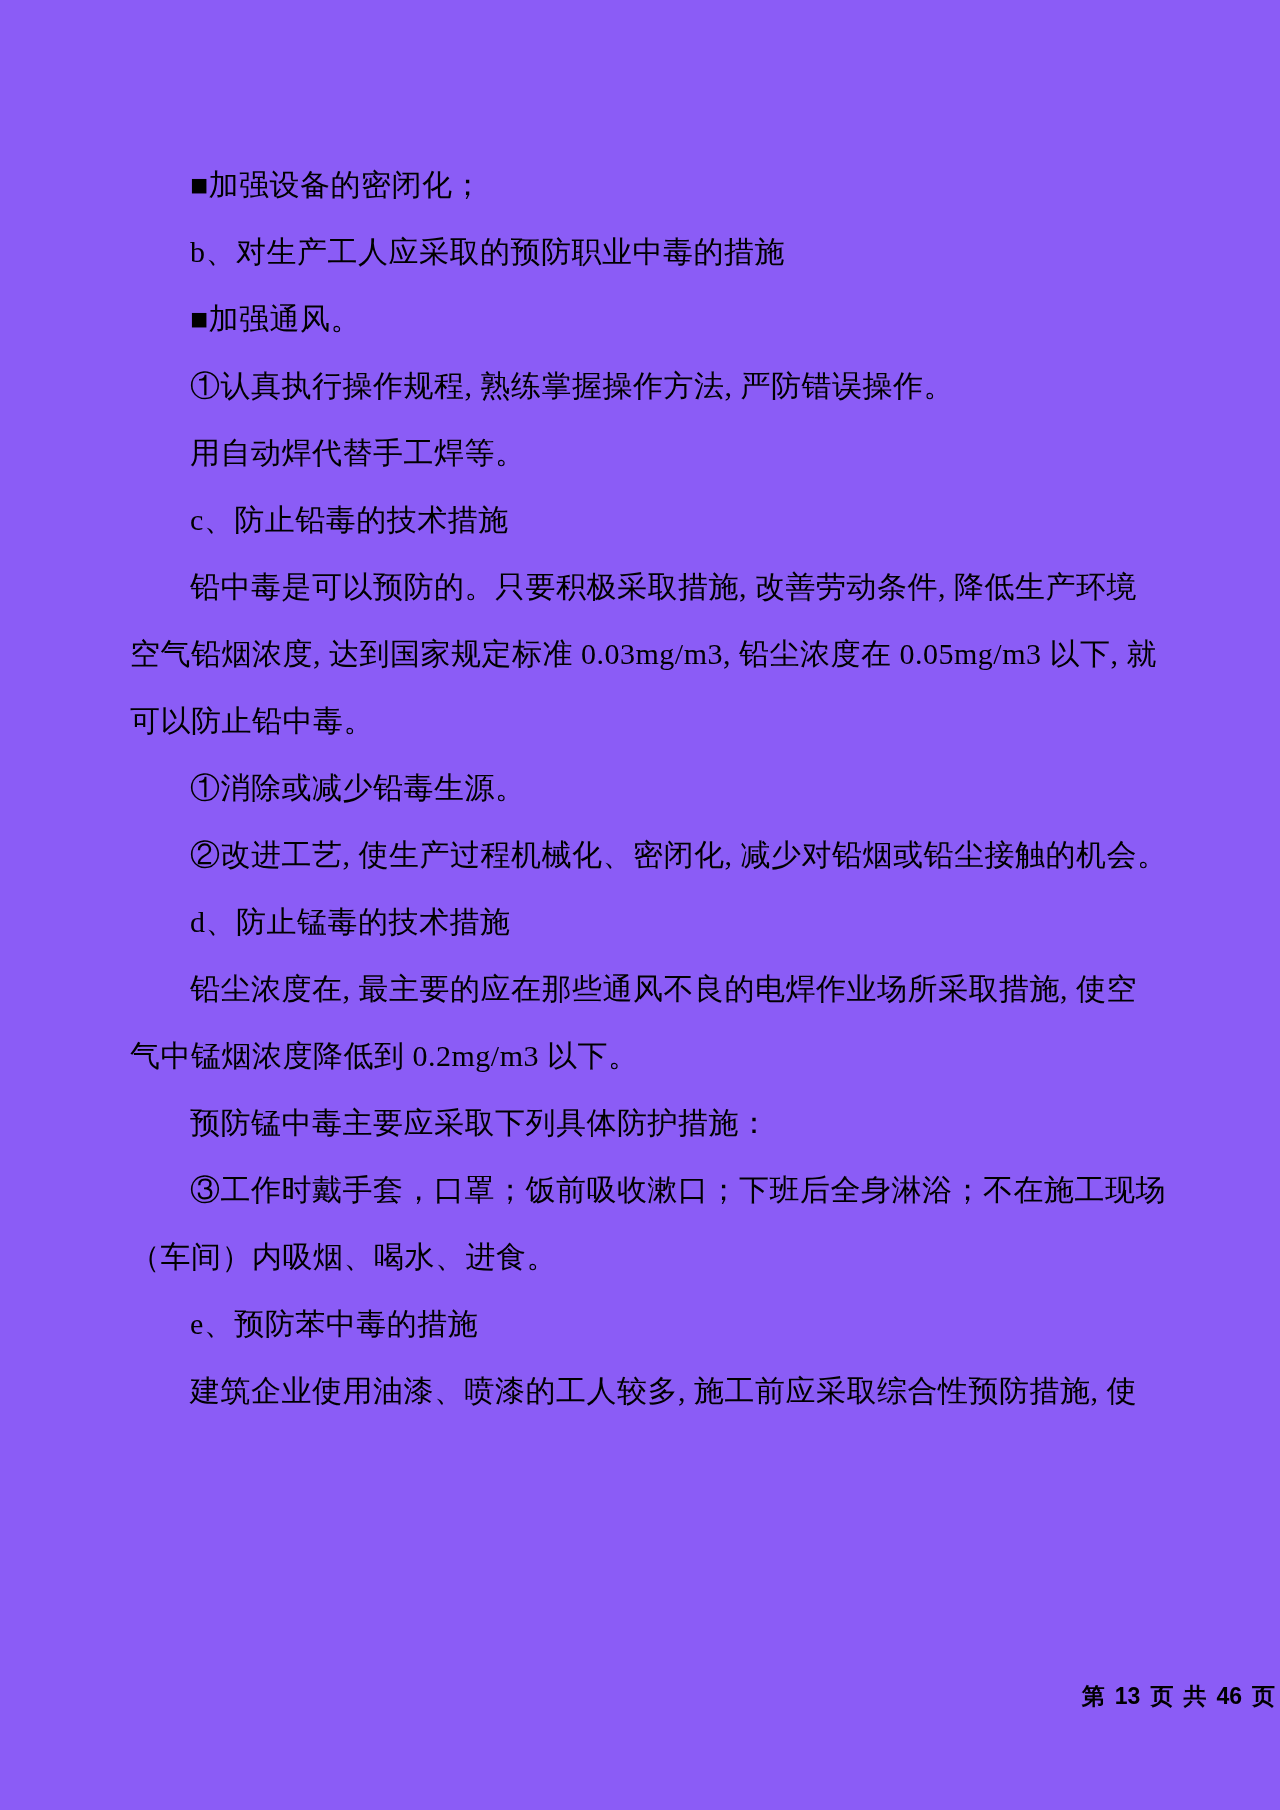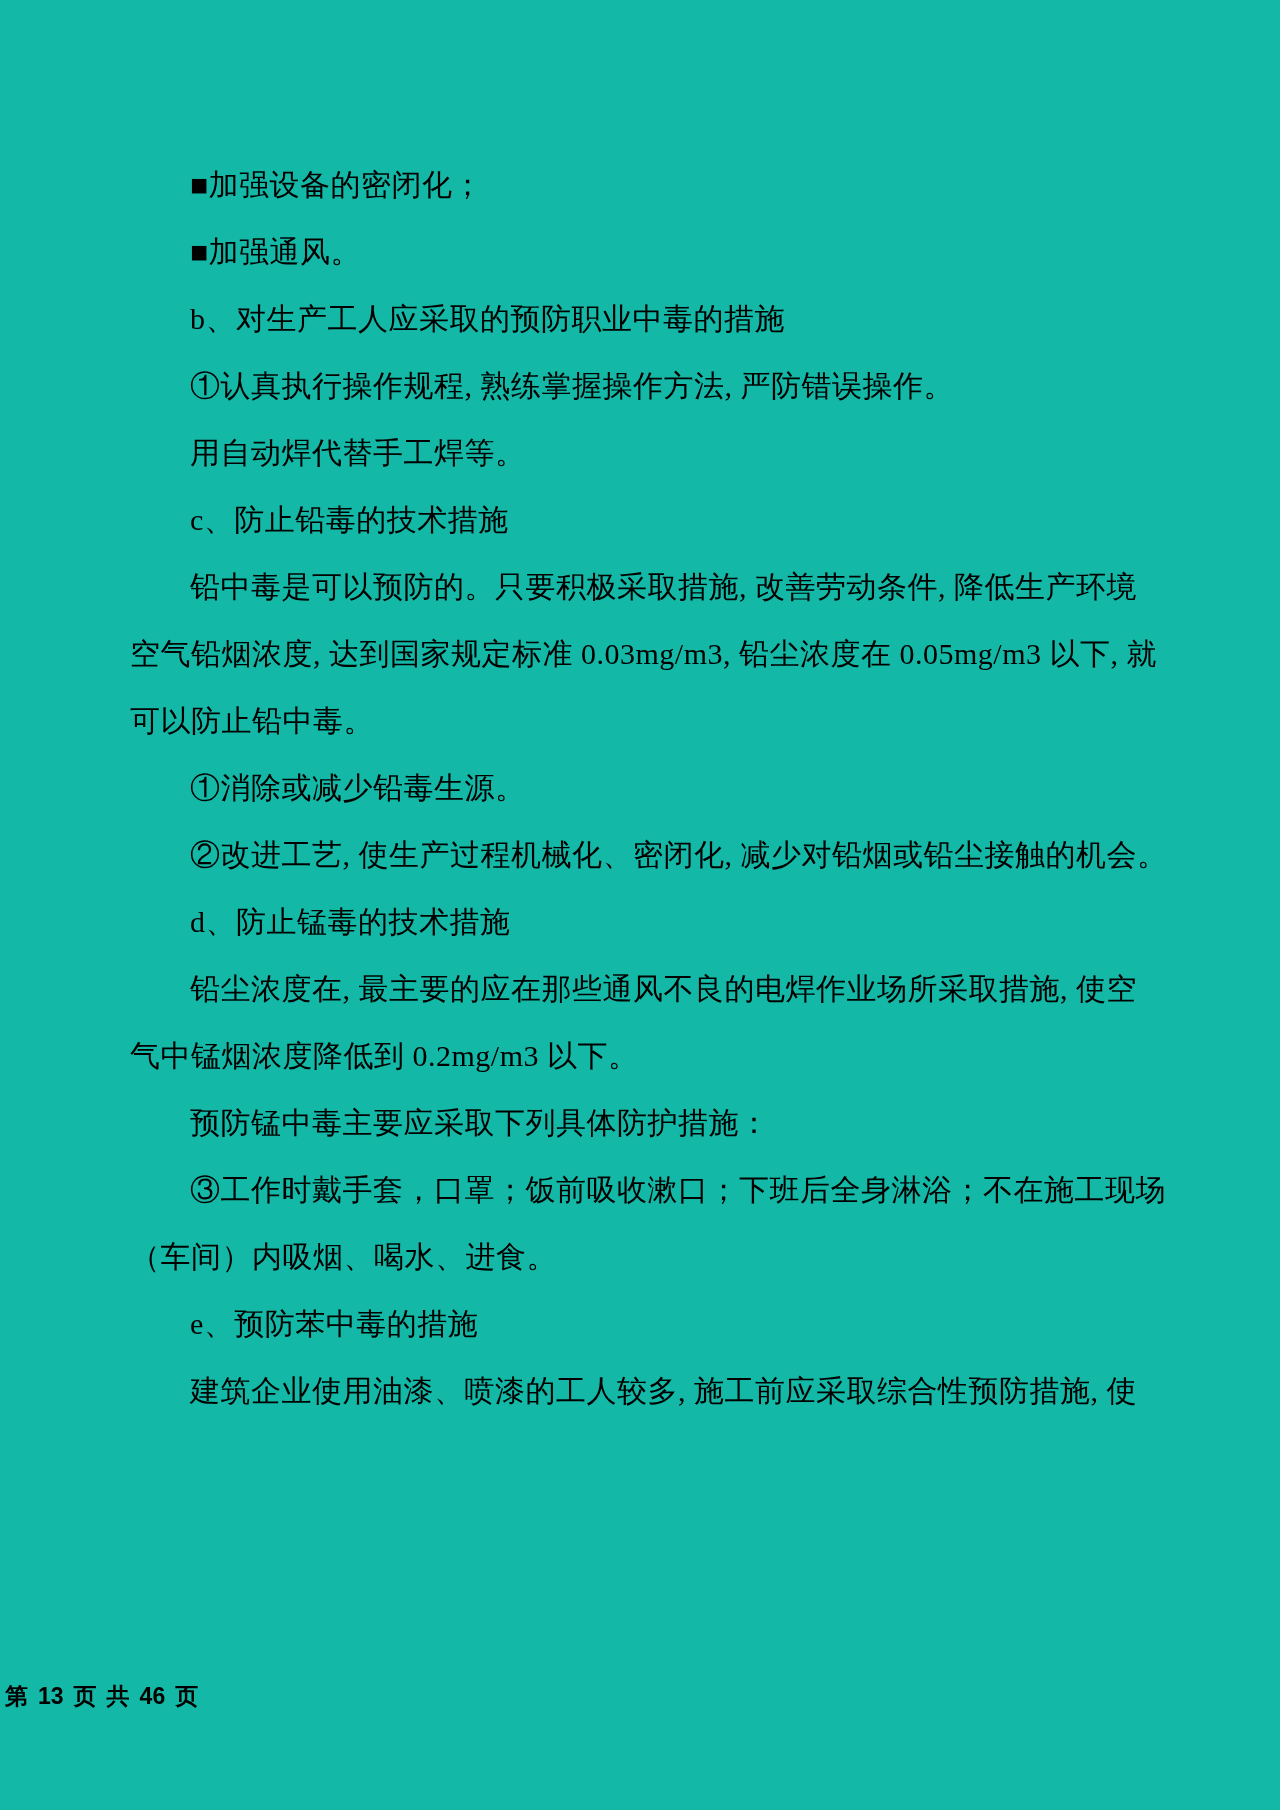--- a/index.html
+++ b/index.html
@@ -4,21 +4,21 @@
 <style>
   html, body {
     margin: 0;
     padding: 0;
     background: #ffffff;
   }
   .page {
     position: relative;
     width: 1280px;
     height: 1810px;
-    background: #14b8a6;
+    background: #8b5cf6;
     color: #000000;
     font-family: "Liberation Serif", "DejaVu Serif", serif;
     overflow: hidden;
   }
   .content {
     position: absolute;
     top: 151px;
     left: 130px;
     width: 1022px;
   }
@@ -31,41 +31,41 @@
     text-align: left;
   }
   .line.indent {
     padding-left: 60px;
   }
   .footer {
     position: absolute;
     top: 1681px;
     left: 0;
     width: 100%;
-    text-align: left;
+    text-align: right;
     font-weight: bold;
     font-size: 23px;
     line-height: 30px;
   }
   .footer .tok {
     margin: 0 5px;
   }
   .footer .num {
     font-family: "Liberation Sans", "DejaVu Sans", sans-serif;
   }
 </style>
 </head>
 <body>
 
 <div class="page">
 
   <div class="content">
       <div class="line indent">■加强设备的密闭化；</div>
+      <div class="line indent">b、对生产工人应采取的预防职业中毒的措施</div>
       <div class="line indent">■加强通风。</div>
-      <div class="line indent">b、对生产工人应采取的预防职业中毒的措施</div>
       <div class="line indent">①认真执行操作规程, 熟练掌握操作方法, 严防错误操作。</div>
       <div class="line indent">用自动焊代替手工焊等。</div>
       <div class="line indent">c、防止铅毒的技术措施</div>
       <div class="line indent">铅中毒是可以预防的。只要积极采取措施, 改善劳动条件, 降低生产环境</div>
       <div class="line">空气铅烟浓度, 达到国家规定标准 0.03mg/m3, 铅尘浓度在 0.05mg/m3 以下, 就</div>
       <div class="line">可以防止铅中毒。</div>
       <div class="line indent">①消除或减少铅毒生源。</div>
       <div class="line indent">②改进工艺, 使生产过程机械化、密闭化, 减少对铅烟或铅尘接触的机会。</div>
       <div class="line indent">d、防止锰毒的技术措施</div>
       <div class="line indent">铅尘浓度在, 最主要的应在那些通风不良的电焊作业场所采取措施, 使空</div>

